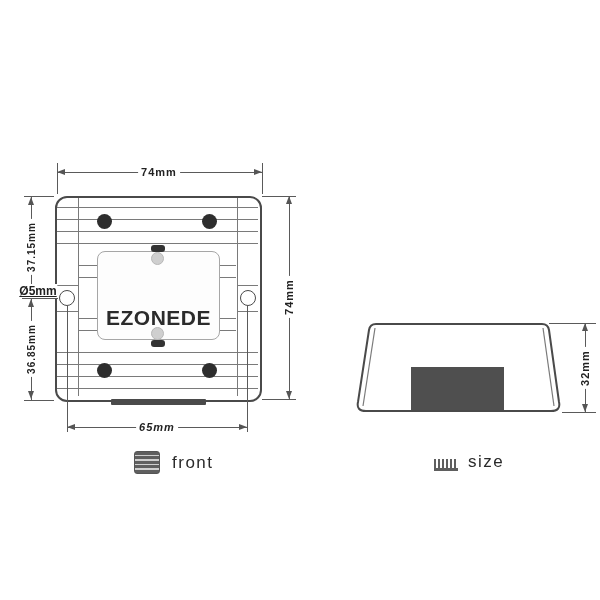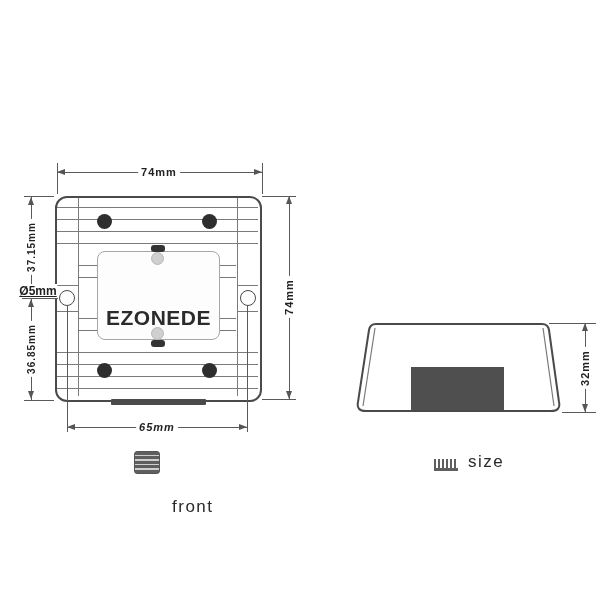--- a/index.html
+++ b/index.html
@@ -122,21 +122,21 @@
   <div class="dim rot small" style="left:31px;top:247px;">37.15mm</div>
   <div class="dim rot small" style="left:31px;top:349px;">36.85mm</div>
   <div class="dim tiny" style="left:38px;top:291px;">Ø5mm</div>
 
   <div class="hl" style="left:67px;top:427px;width:180px;"></div>
   <div class="ar l" style="left:67px;top:423.5px;"></div>
   <div class="ar r" style="left:239px;top:423.5px;"></div>
   <div class="dim" style="left:157px;top:427px;font-style:italic;">65mm</div>
 
   <div class="front-icon"></div>
-  <div class="caption" style="left:172px;top:453px;margin-top:44px;">front</div>
+  <div class="caption" style="left:172px;top:453px;">front</div>
 
   <svg class="abs" style="left:0;top:0;" width="600" height="600" viewBox="0 0 600 600">
     <path d="M 376,324 L 542,324 Q 548,324 549,330 L 559,402 Q 561,411 551,411 L 366,411 Q 356,411 358,402 L 369,330 Q 370,324 376,324 Z" fill="#ffffff" stroke="#4a4a4a" stroke-width="2"></path>
     <path d="M 375,328 L 363,406" fill="none" stroke="#7a7a7a" stroke-width="1.2"></path>
     <path d="M 543,328 L 554,406" fill="none" stroke="#7a7a7a" stroke-width="1.2"></path>
     <rect x="411" y="367" width="93" height="43" fill="#4f4f4f"></rect>
   </svg>
 
   <div class="hl" style="left:549px;top:323px;width:47px;"></div>
   <div class="hl" style="left:562px;top:412px;width:34px;"></div>

